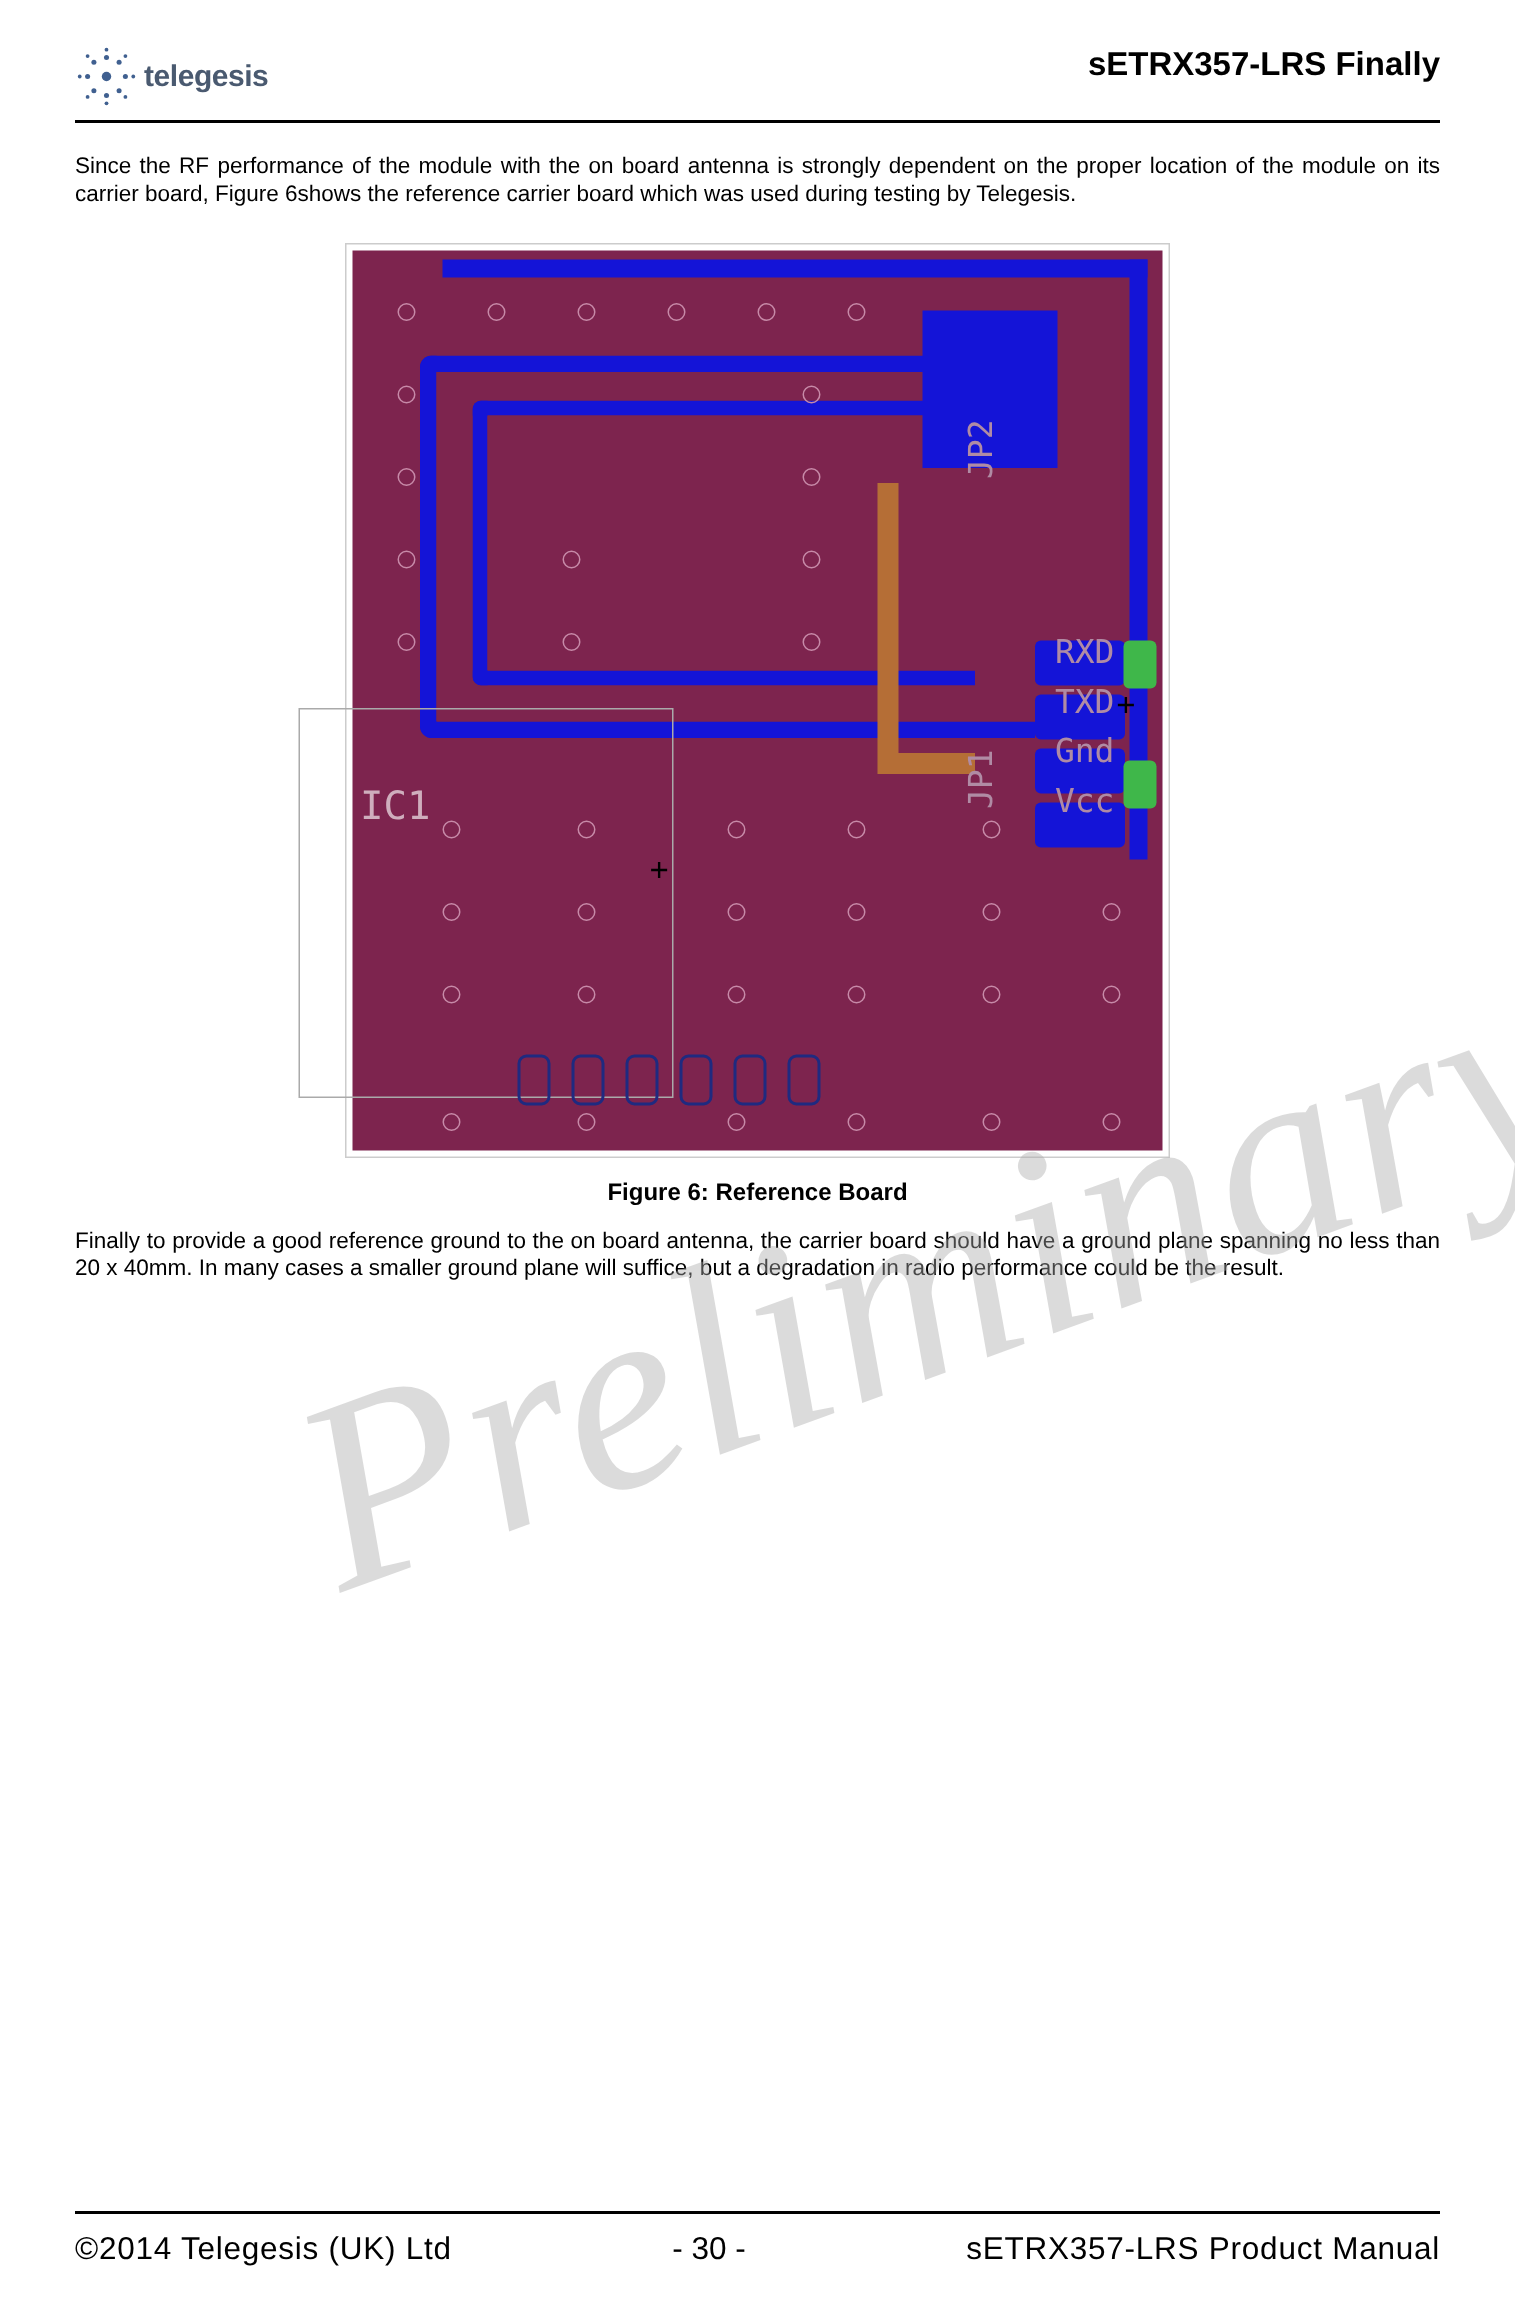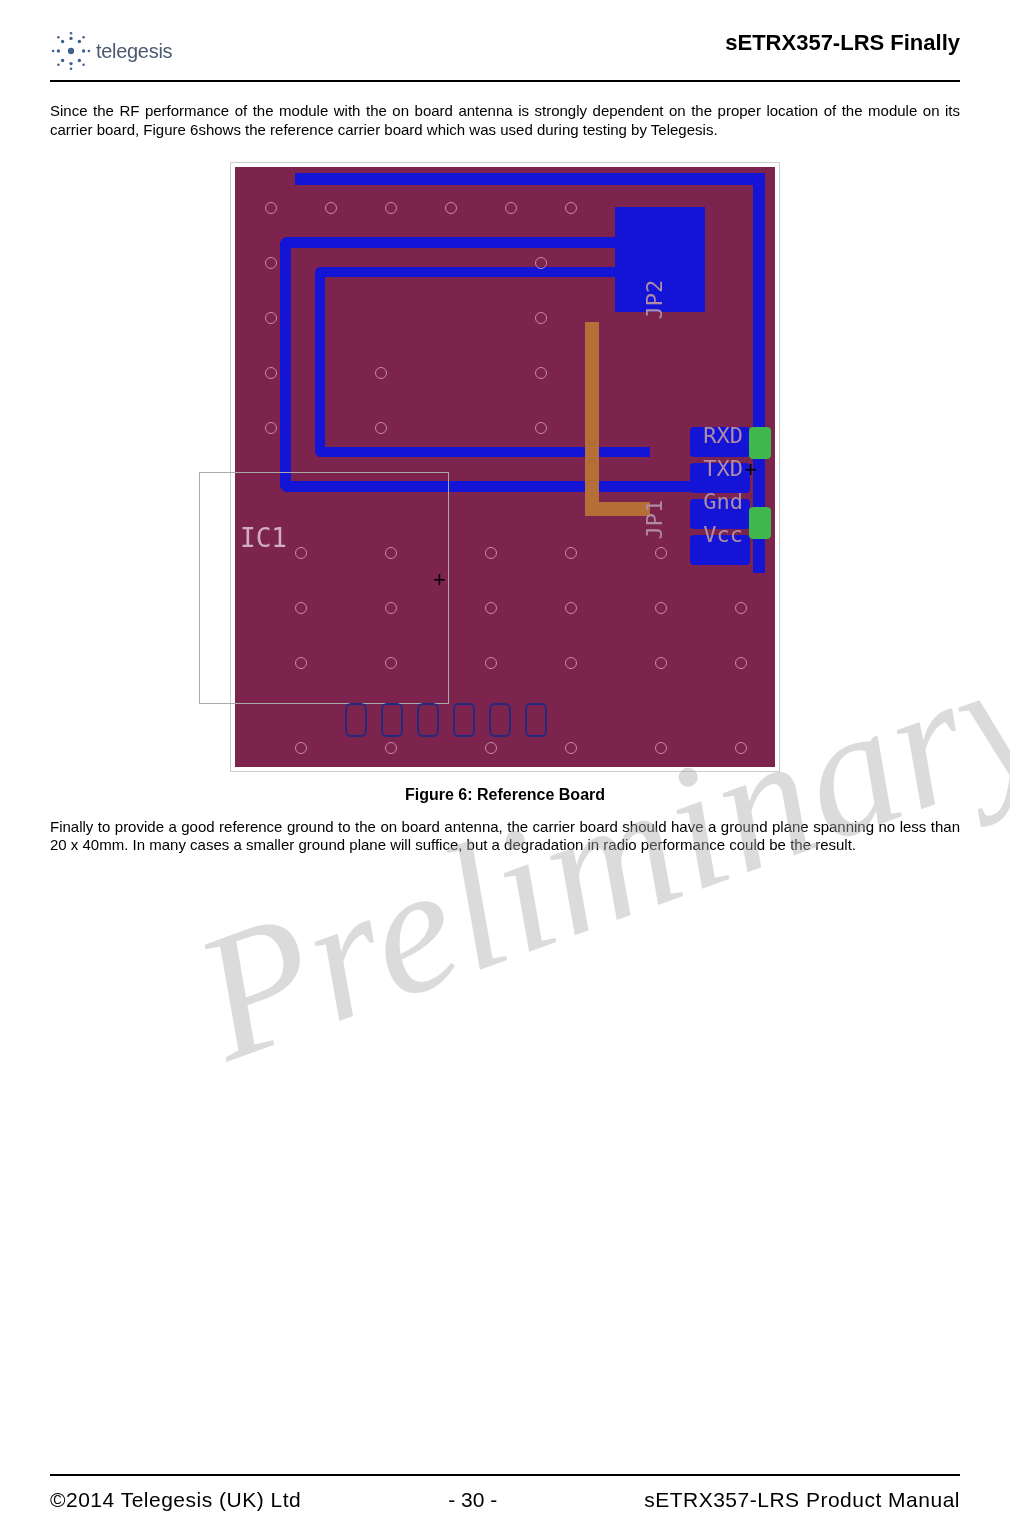--- a/index.html
+++ b/index.html
@@ -32,21 +32,21 @@
     }
     .logo-swirl {
       width: 42px;
       height: 42px;
       position: relative;
     }
     .logo-swirl svg { width: 100%; height: 100%; }
     .logo-text {
       font-size: 20px;
       color: #4a5a70;
-      font-weight: 400;
+      font-weight: 700;
       letter-spacing: -0.3px;
     }
     .header-right {
       font-size: 22px;
       font-weight: bold;
       color: #000;
     }
     .section-heading {
       background: #e6f2f8;
       font-size: 22px;
@@ -131,21 +131,21 @@
     }
     .green-pad {
       position:absolute;right:4px;width:22px;height:32px;
       background:#3fb74a;border-radius:4px;
     }
     .green1{top:260px;}
     .green2{top:340px;}
     .ic-label-box {
       position:absolute;
       top:305px;left:-36px;
-      width:250px;height:232px;
+      width:250px;height:260px;
       border:1.5px solid #aaa;
       background:transparent;
     }
     .ic-label {
       position:absolute;left:40px;top:50px;
       font-size:26px;color:#cfaebd;font-family:monospace;
     }
     .via { position:absolute;width:12px;height:12px;border:1.5px solid #c78aa8;border-radius:50%;background:transparent; }
     .pad-row{position:absolute;bottom:30px;left:110px;display:flex;gap:14px;}
     .pad-row .dblpad{width:22px;height:34px;border:2px solid #1f2a80;border-radius:6px;}

